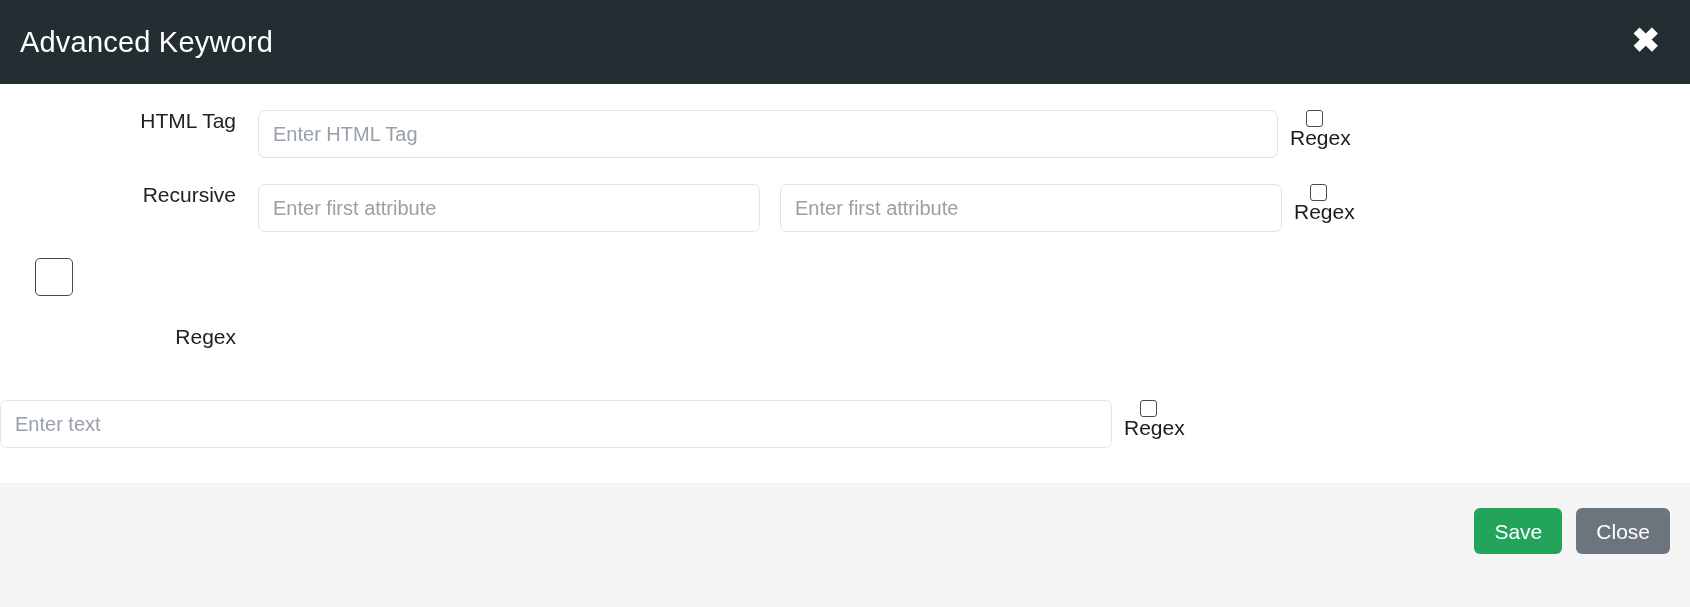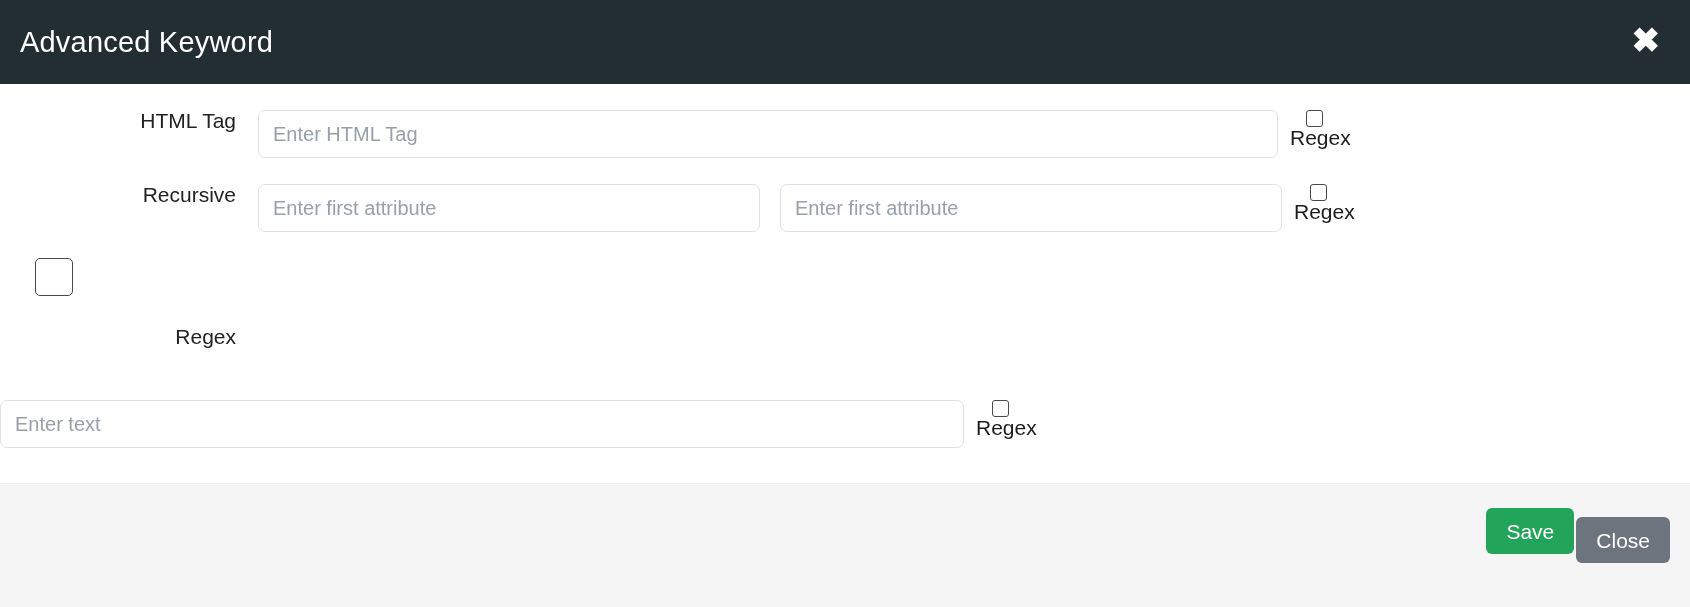--- a/index.html
+++ b/index.html
@@ -88,21 +88,21 @@
     font-size: 20px;
     color: #98a0aa;
     cursor: text;
     overflow: hidden;
     white-space: nowrap;
   }
   .field.tag-field   { width: 1020px; }
   .field.attr-field  { width: 502px; }
   .field.attr-field2 { width: 502px; margin-left: 20px; }
   .field.limit-field { width: 1400px; }
-  .field.text-field  { width: 964px; }
+  .field.text-field  { width: 1112px; }
 
   
   .regex-group {
     display: flex;
     align-items: center;
     cursor: pointer;
     user-select: none;
     flex-direction: column;
   }
   .cb-small {
@@ -135,36 +135,36 @@
   
   .modal-footer {
     height: 124px;
     min-height: 124px;
     background: #f5f5f5;
     border-top: 1px solid #eeeeee;
     display: flex;
     align-items: flex-start;
     justify-content: flex-end;
     padding: 24px 20px 0 0;
-    gap: 2px;
+    gap: 14px;
   }
   .btn {
     height: 46px;
     border: none;
     border-radius: 6px;
     font-size: 21px;
     font-family: "Liberation Sans", sans-serif;
     color: #ffffff;
     cursor: pointer;
     padding: 0 20px;
     min-width: 86px;
     line-height: 1;
   }
   .btn-save  { background: #22a55b; }
-  .btn-close { background: #6c757d; margin-top: 9px; }
+  .btn-close { background: #6c757d; }
 </style>
 </head>
 <body>
 
 <div class="modal">
 
   <div class="modal-header">
     <div class="modal-title">Advanced Keyword</div>
     <div class="close-x">✖</div>
   </div>

